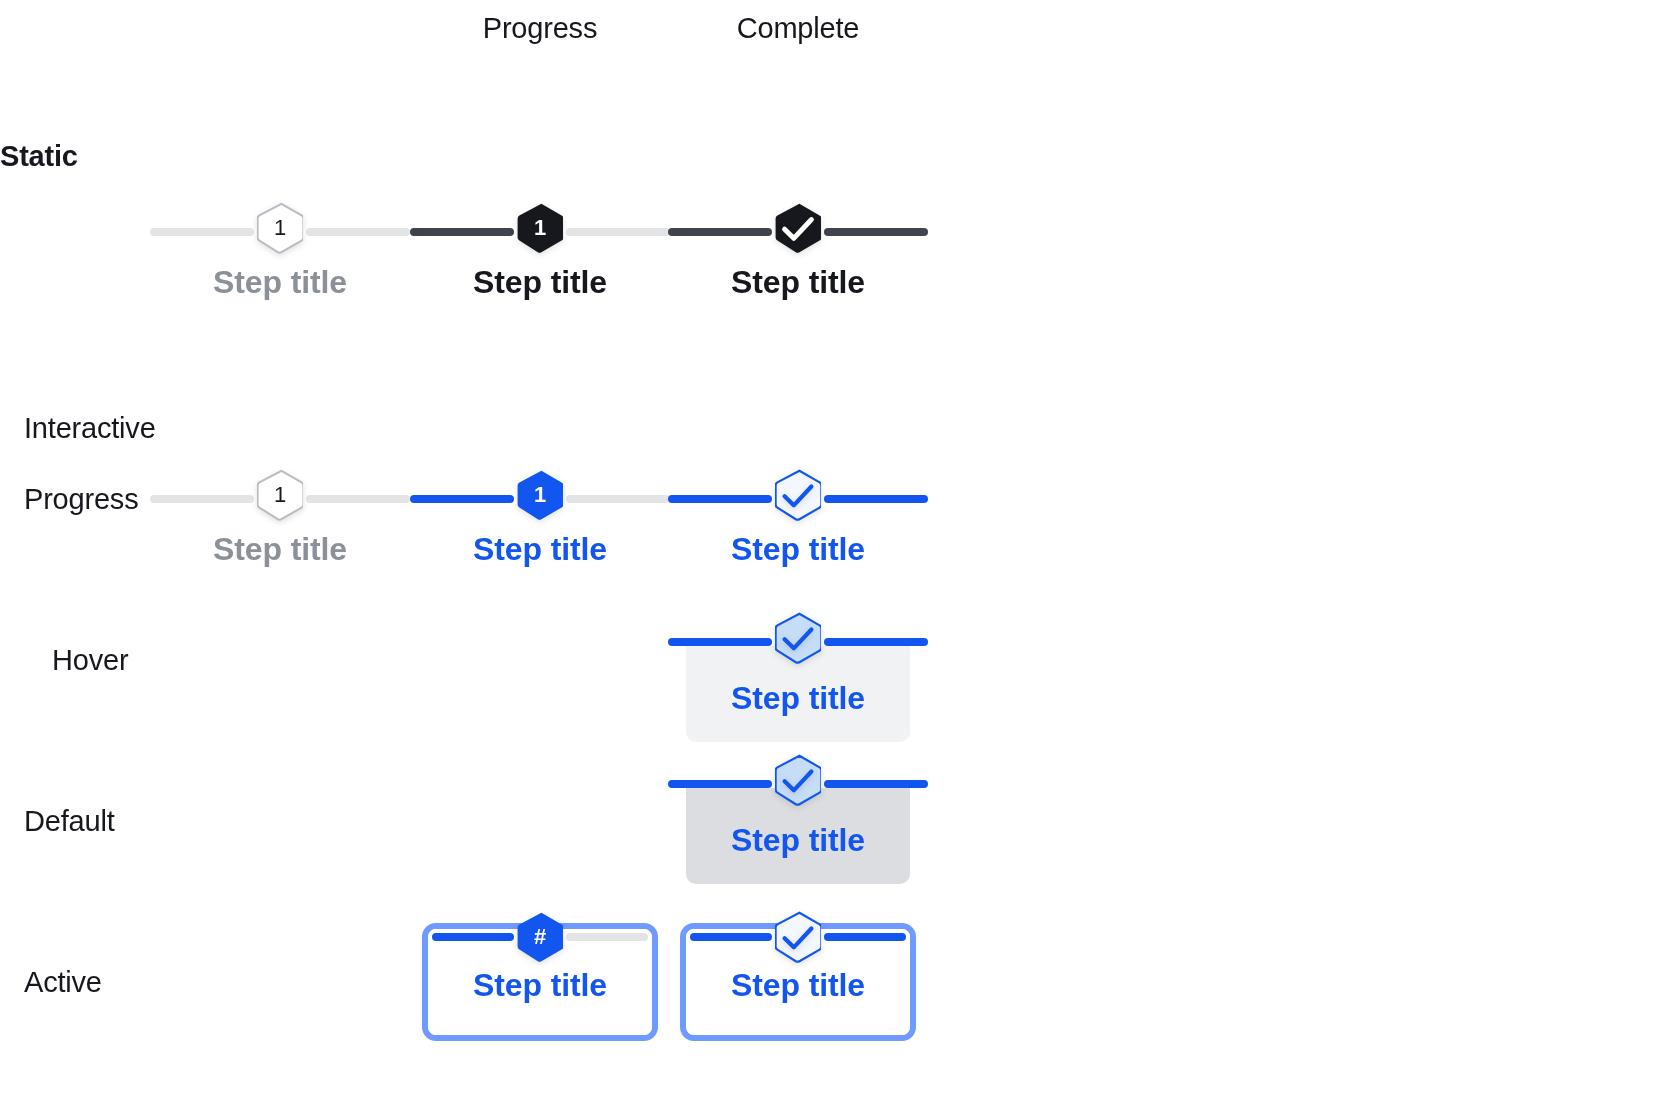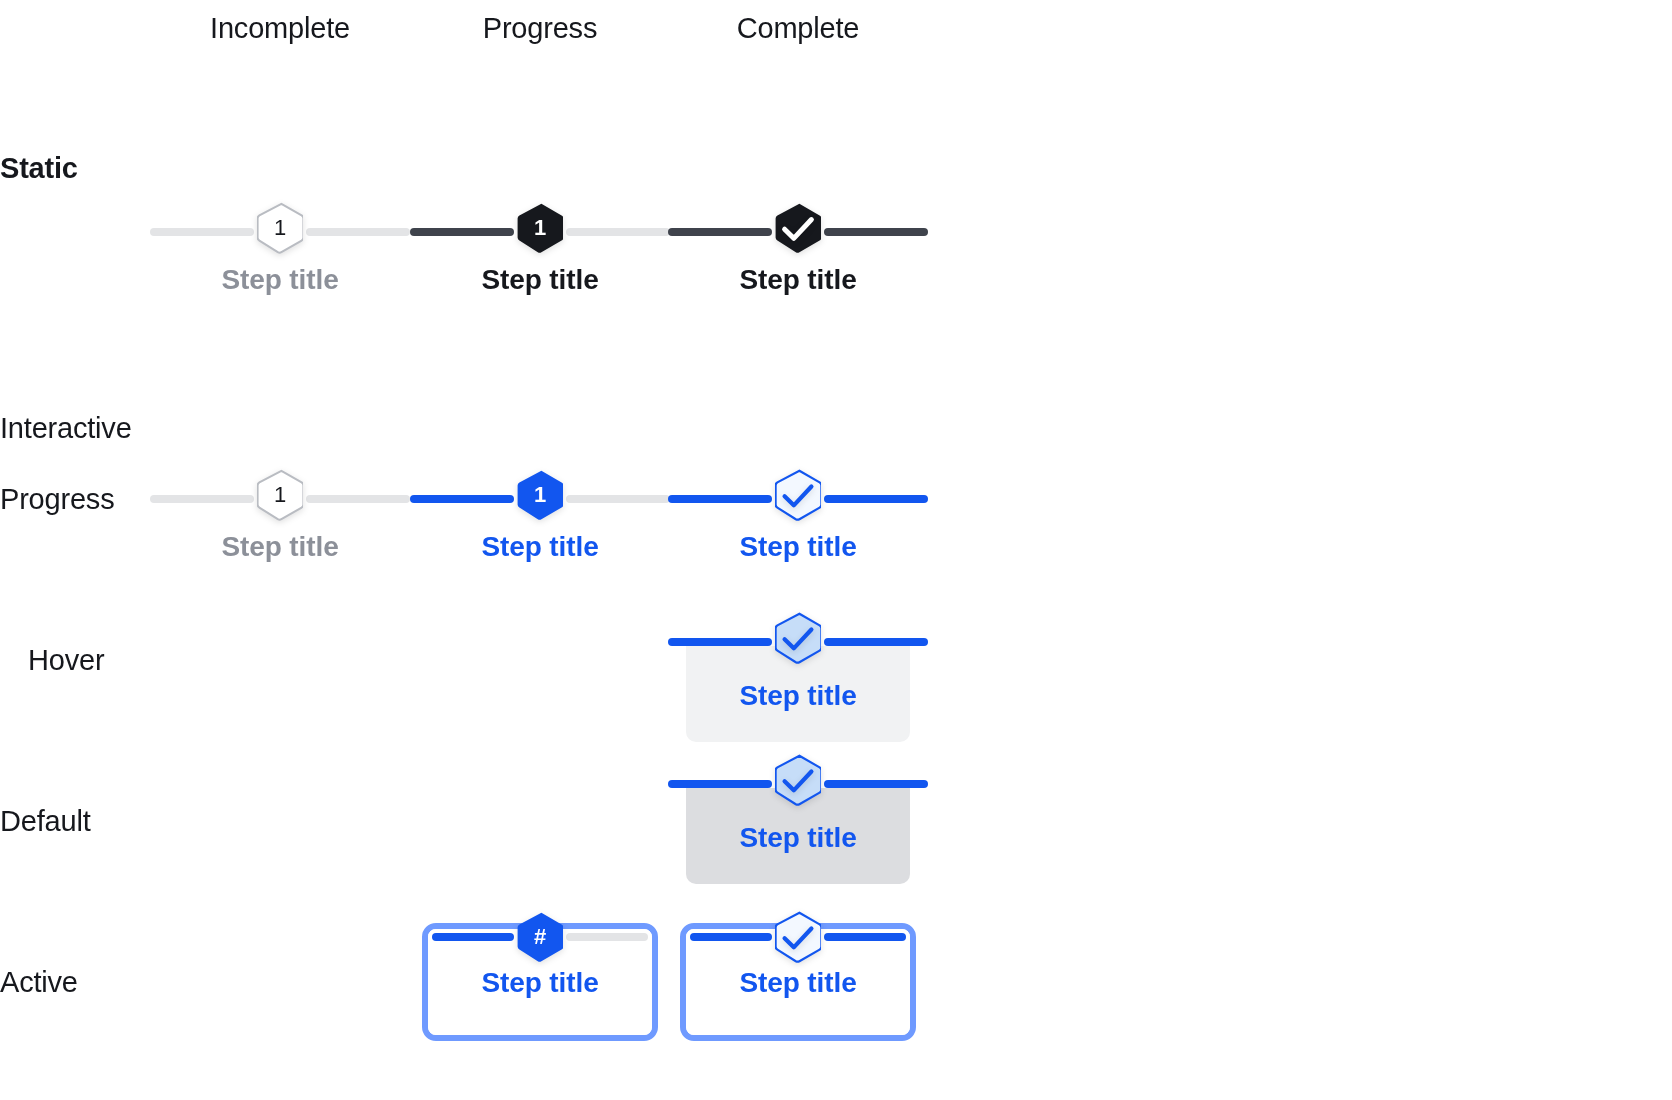--- a/index.html
+++ b/index.html
@@ -24,21 +24,21 @@
   .col-header.c1 { left: 390px; }
   .col-header.c2 { left: 648px; }
 
   
   .section-label {
     position: absolute; left: 0;
     font-size: 29px; letter-spacing: -0.2px; color: #16181d;
     white-space: nowrap;
   }
   .section-label.bold { font-weight: 700; }
-  .section-label.reg  { font-weight: 400; }
+  .section-label.reg  { font-weight: 400; margin-left: 24px; }
 
   
   .cell { position: absolute; width: 260px; }
   .cell.c0 { left: 150px; }
   .cell.c1 { left: 410px; }
   .cell.c2 { left: 668px; }
 
   
   .step { position: relative; width: 260px; }
 
@@ -69,21 +69,21 @@
     letter-spacing: -0.3px;
   }
   .marker .glyph.num-dark  { color: #16181d; font-weight: 500; }
   .marker .glyph.num-white { color: #ffffff; }
 
   .check { position: relative; z-index: 2; width: 24px; height: 24px; }
 
   .step-title {
     position: absolute; top: 36px; left: 0; width: 100%;
     text-align: center;
-    font-size: 28px; font-weight: 700; letter-spacing: -0.1px;
+    font-size: 32px; font-weight: 700; letter-spacing: -0.1px;
     white-space: nowrap;
   }
   .step-title.muted { color: #8c9099; }
   .step-title.dark  { color: #16181d; }
   .step-title.blue  { color: #1256ef; }
 
   
   .state-panel {
     position: absolute; left: 18px; top: 8px;
     width: 224px; height: 96px;
@@ -110,26 +110,25 @@
 
   .focus .connector { z-index: 3; }
   .focus .step-title { z-index: 3; }
 </style>
 </head>
 <body>
 
 <div class="sheet">
 
   <div class="col-headers">
-    <div class="col-header c0">Incomplete</div>
     <div class="col-header c1">Progress</div>
     <div class="col-header c2">Complete</div>
   </div>
 
-  <div class="section-label bold" style="top:152px;">Static</div>
+  <div class="section-label bold" style="top:140px;">Static</div>
 
   <div class="cell c0" style="top:228px;">
     <div class="step">
       <div class="connector">
         <div class="seg left gray"></div>
         <div class="seg right gray"></div>
       </div>
       <div class="marker">
         <svg viewBox="0 0 46 52" xmlns="http://www.w3.org/2000/svg" aria-hidden="true">
           <path d="M23 1.8 43.2 13.4a3.6 3.6 0 0 1 1.8 3.1v19a3.6 3.6 0 0 1-1.8 3.1L23 50.2a3.6 3.6 0 0 1-3.6 0L1 38.6A3.6 3.6 0 0 1-.8 35.5v-19A3.6 3.6 0 0 1 1 13.4Z" transform="translate(1.4,0)" fill="#ffffff" stroke="#b9bcc2" stroke-width="2"></path>

